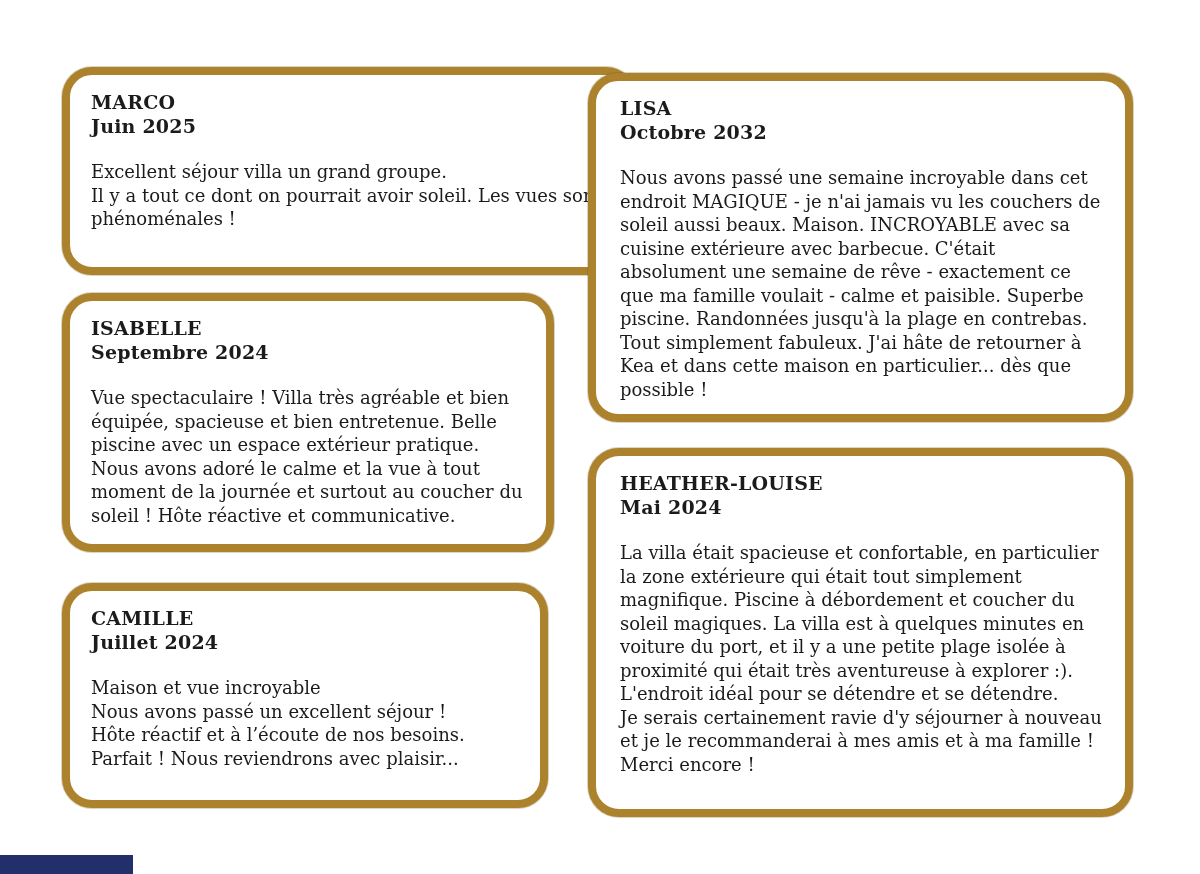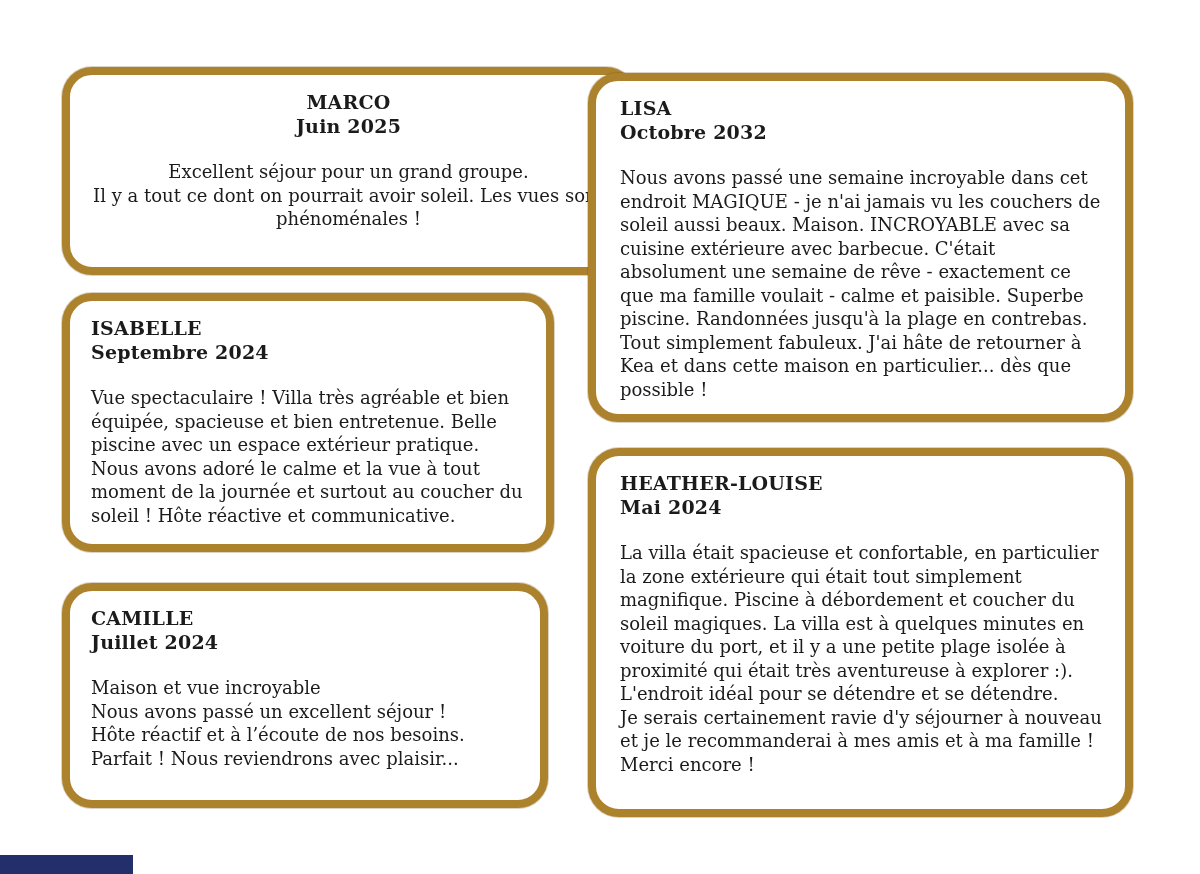--- a/index.html
+++ b/index.html
@@ -37,21 +37,21 @@
     letter-spacing: 0.2px;
   }
   .card-body {
     margin-top: 22px;
     font-size: 18px;
     line-height: 23.5px;
   }
   .card-body .line { min-height: 23.5px; }
 
   
-  .card-marco    { left: 62px;  top: 67px;  width: 574px; height: 208px; text-align: center; }
+  .card-marco    { left: 62px;  top: 67px;  width: 574px; height: 208px; }
   .card-isabelle { left: 62px;  top: 293px; width: 492px; height: 259px; }
   .card-camille  { left: 62px;  top: 583px; width: 486px; height: 225px; }
   
   .card-lisa     { left: 588px; top: 73px;  width: 545px; height: 349px; }
   .card-heather  { left: 588px; top: 448px; width: 545px; height: 369px; border-radius: 31px; }
   .card-lisa .card-inner,
   .card-heather .card-inner { padding: 15px 20px 14px 24px; }
 
   .bottom-left-bar {
     position: absolute;
@@ -63,21 +63,21 @@
   }
 </style>
 </head>
 <body>
 
 <div class="card card-marco">
   <div class="card-inner">
     <div class="card-name">MARCO</div>
     <div class="card-date">Juin 2025</div>
     <div class="card-body">
-      <div class="line">Excellent séjour pour un grand groupe.</div>
+      <div class="line">Excellent séjour villa un grand groupe.</div>
       <div class="line">Il y a tout ce dont on pourrait avoir soleil. Les vues sont phénoménales !</div>
     </div>
   </div>
 </div>
 
 <div class="card card-isabelle">
   <div class="card-inner">
     <div class="card-name">ISABELLE</div>
     <div class="card-date">Septembre 2024</div>
     <div class="card-body">

